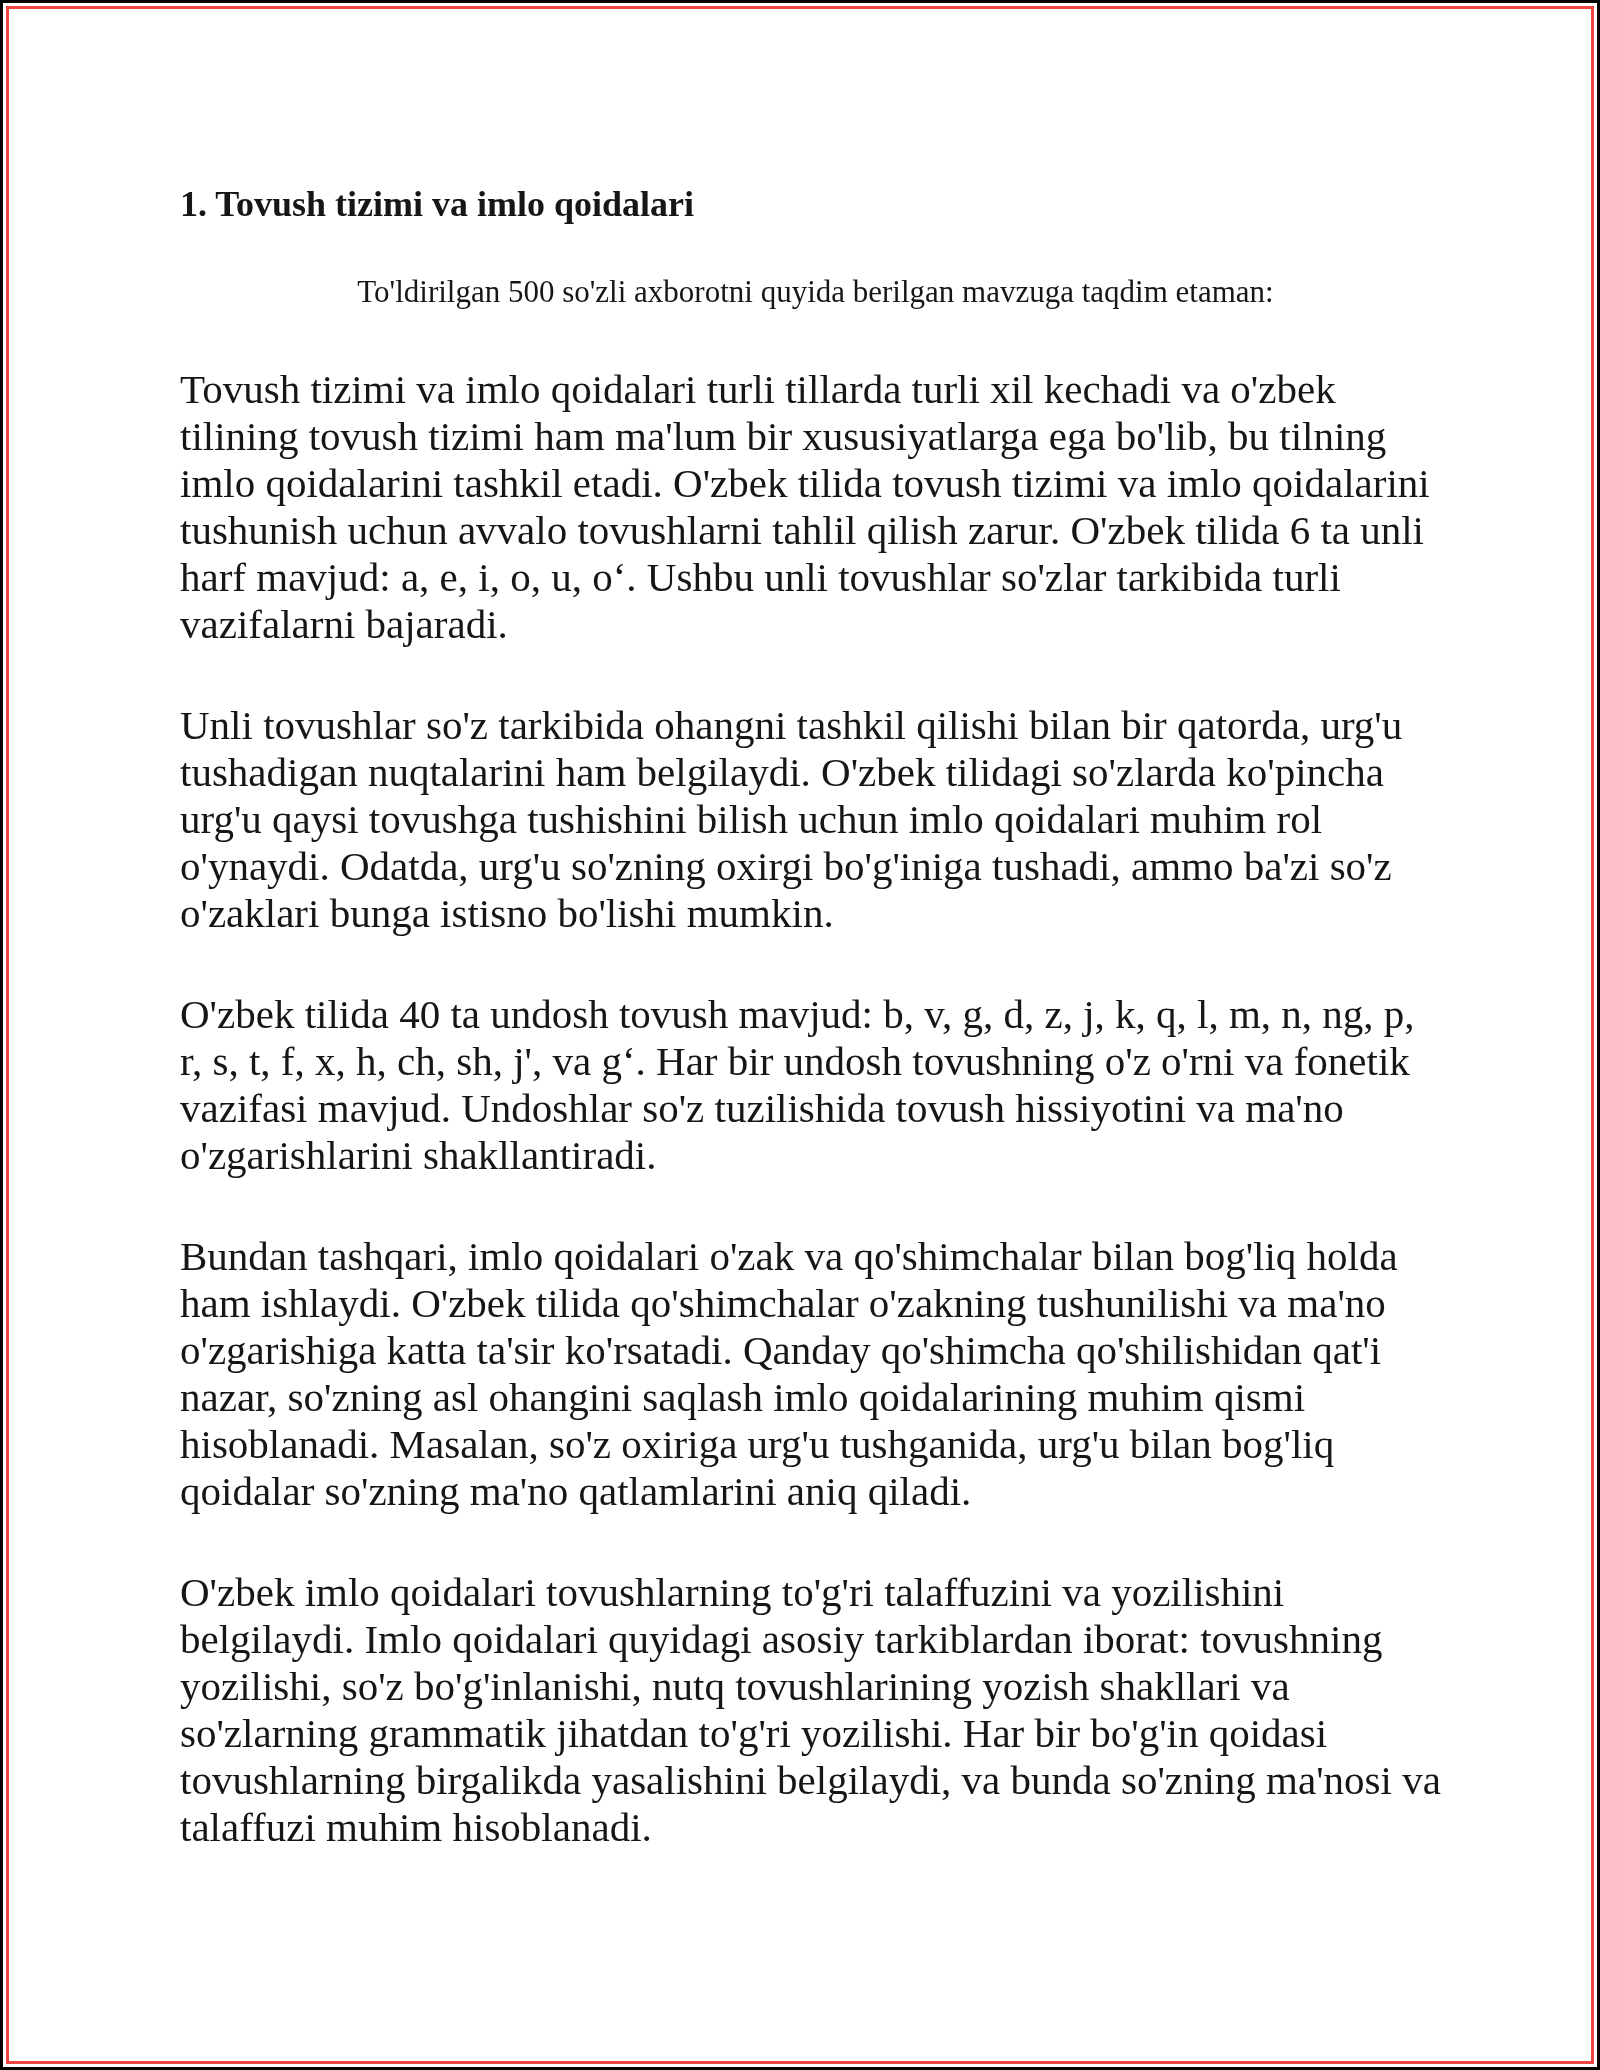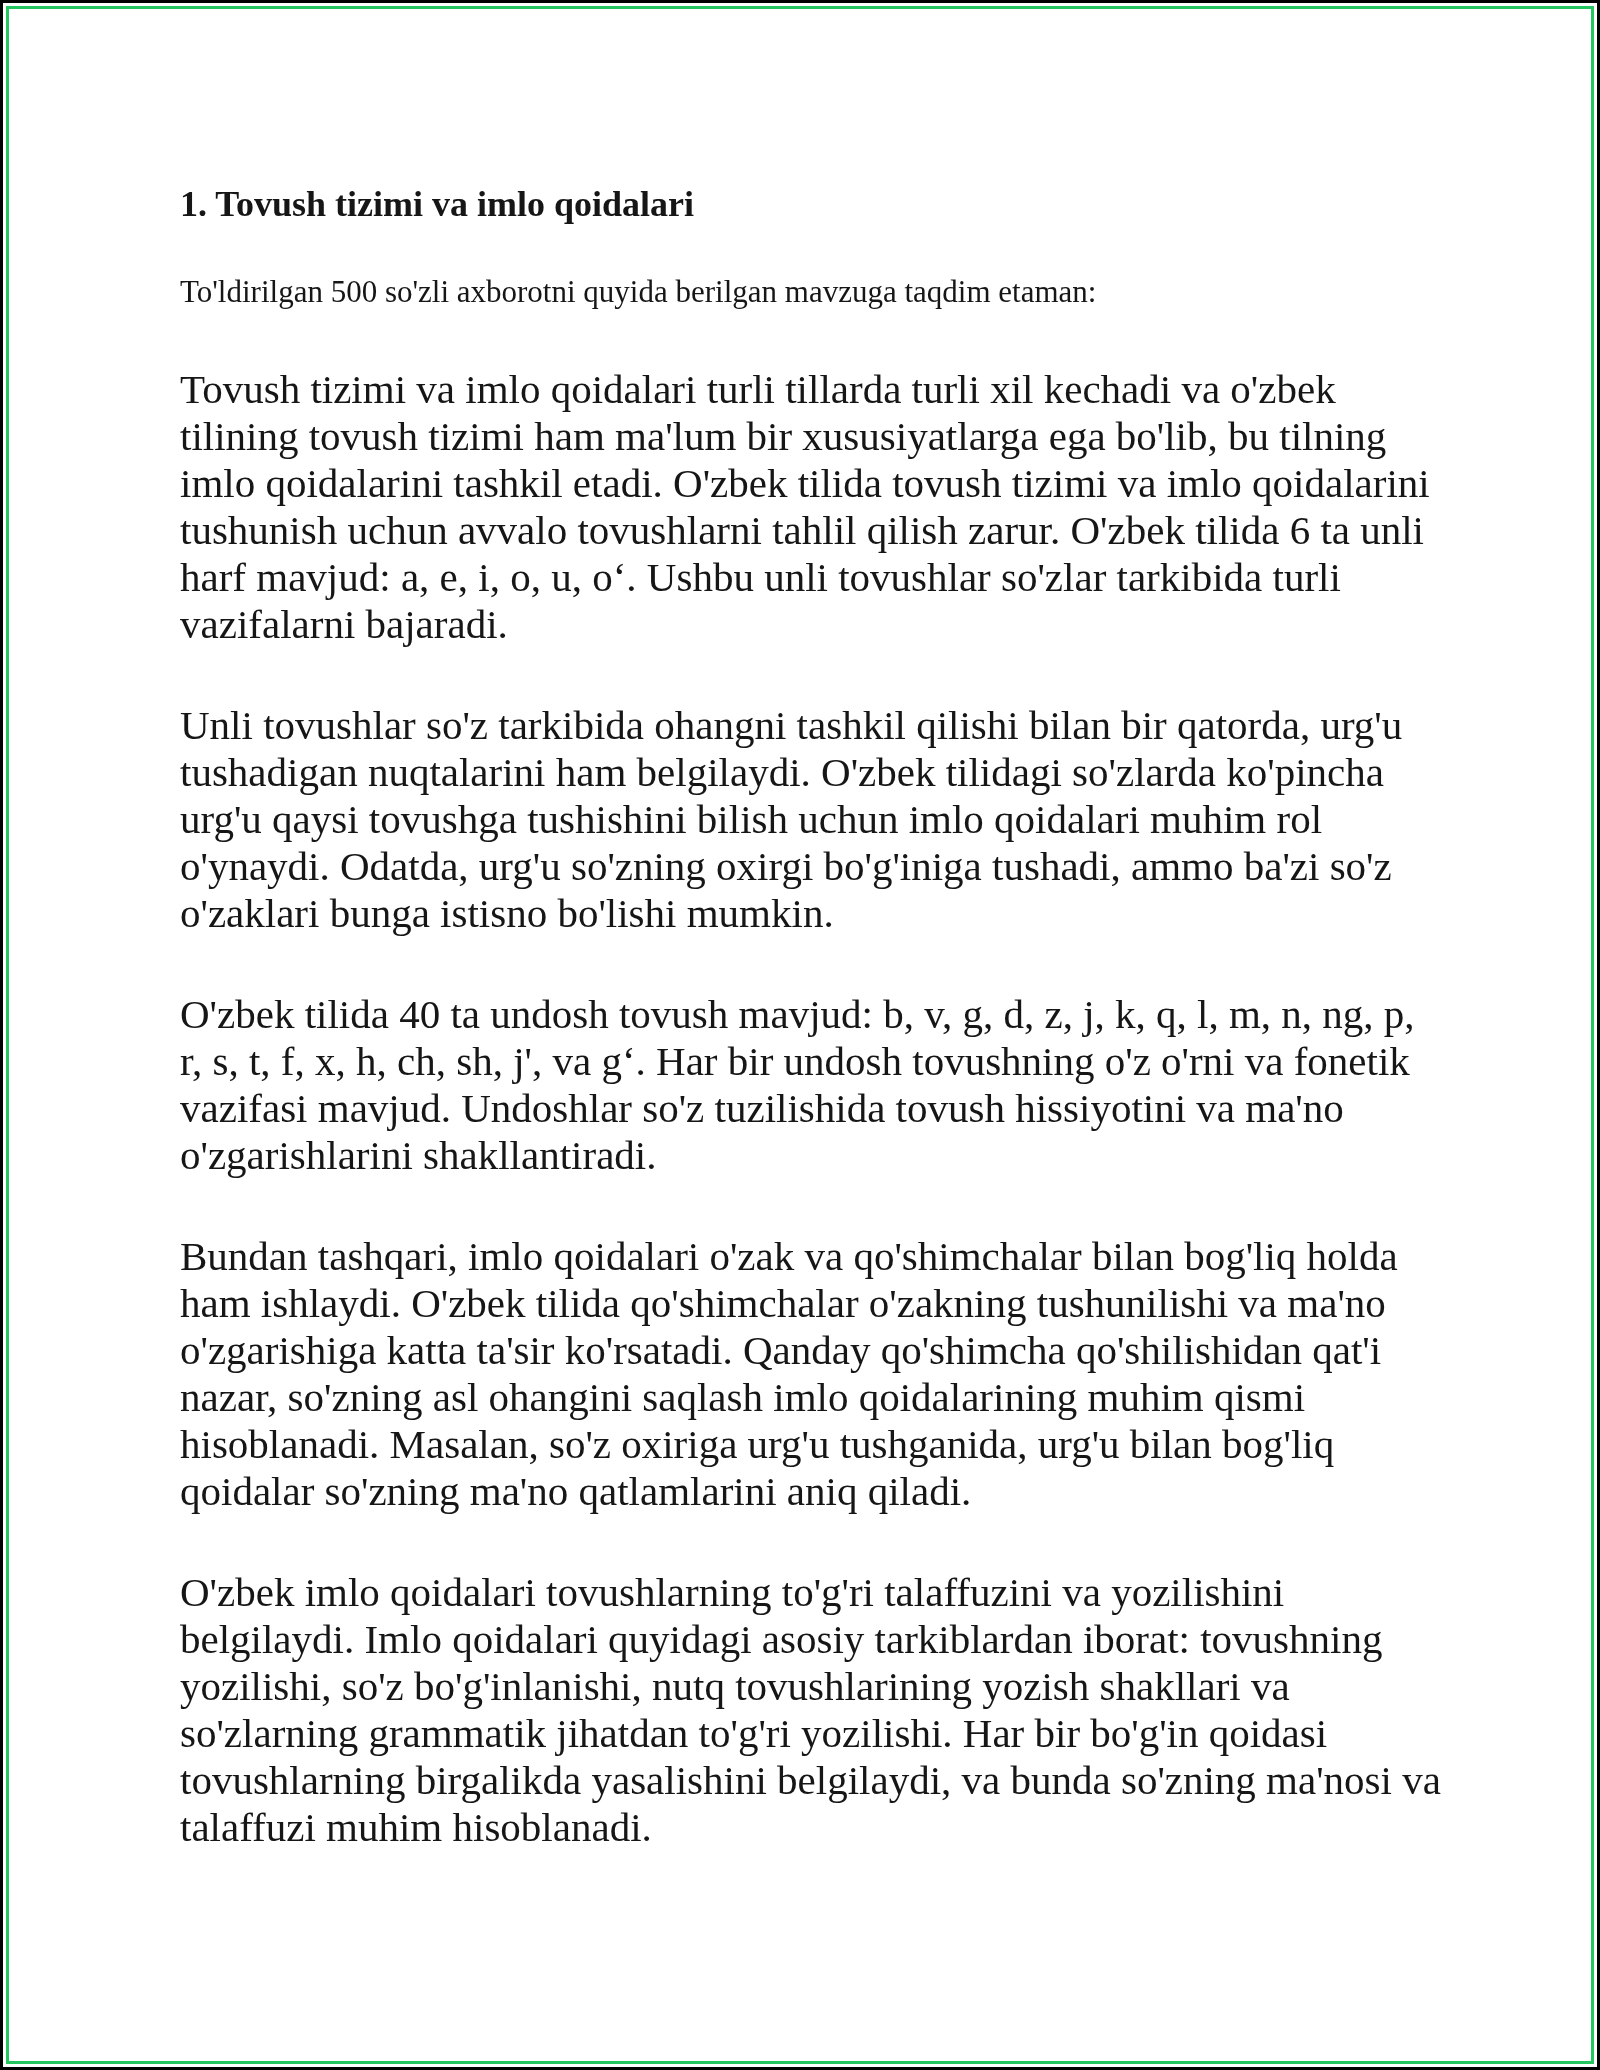--- a/index.html
+++ b/index.html
@@ -20,40 +20,41 @@
     position: absolute;
     inset: 0;
     box-sizing: border-box;
     border: 3px solid #000000;
     padding: 3px;
   }
   .frame-inner {
     box-sizing: border-box;
     width: 100%;
     height: 100%;
-    border: 3px solid #22c55e;
+    border: 3px solid #ef4444;
     overflow: hidden;
   }
   .content {
     box-sizing: border-box;
     padding: 172px 140px 0 171px;
     overflow: hidden;
   }
   .doc-title {
     font-size: 36px;
     font-weight: bold;
     line-height: 47px;
     margin: 0 0 40px 0;
     white-space: pre;
   }
   .doc-intro {
     font-size: 31px;
     line-height: 47px;
     margin: 0 0 51px 0;
     white-space: pre;
+    text-align: center;
   }
   .doc-para {
     font-size: 41px;
     line-height: 47px;
     margin: 0 0 54px 0;
     white-space: pre;
   }
 </style>
 </head>
 <body>

